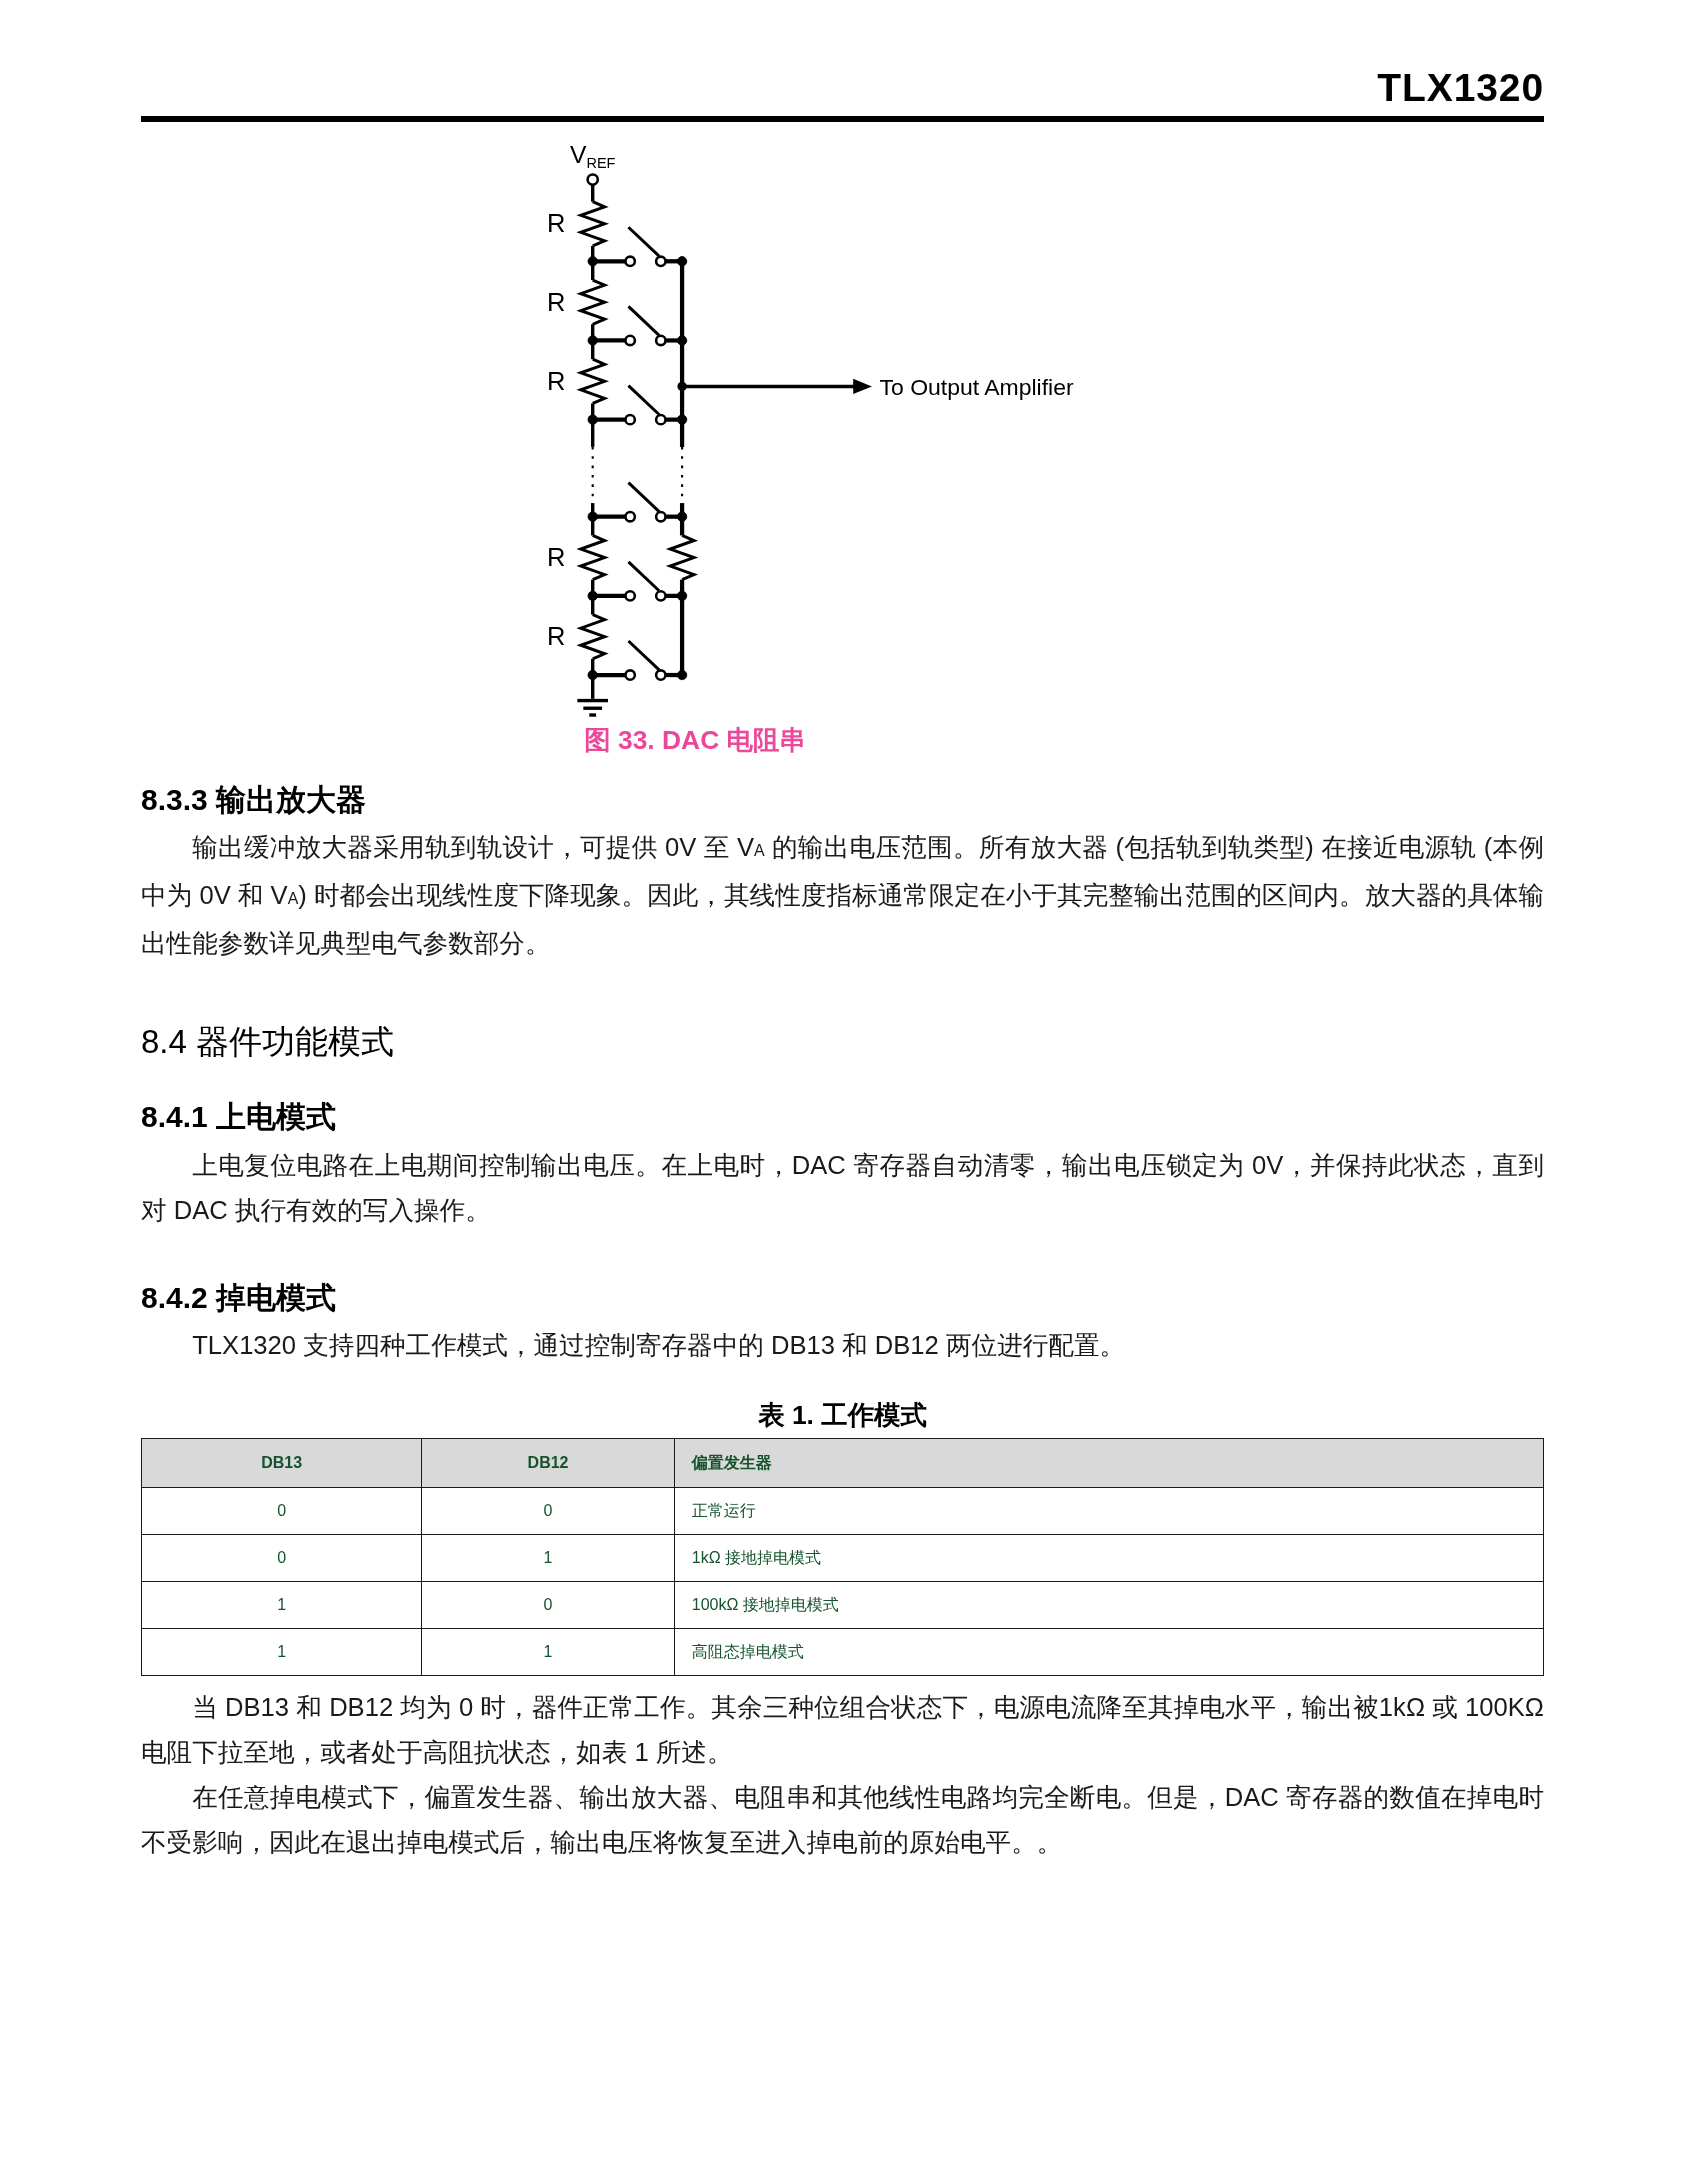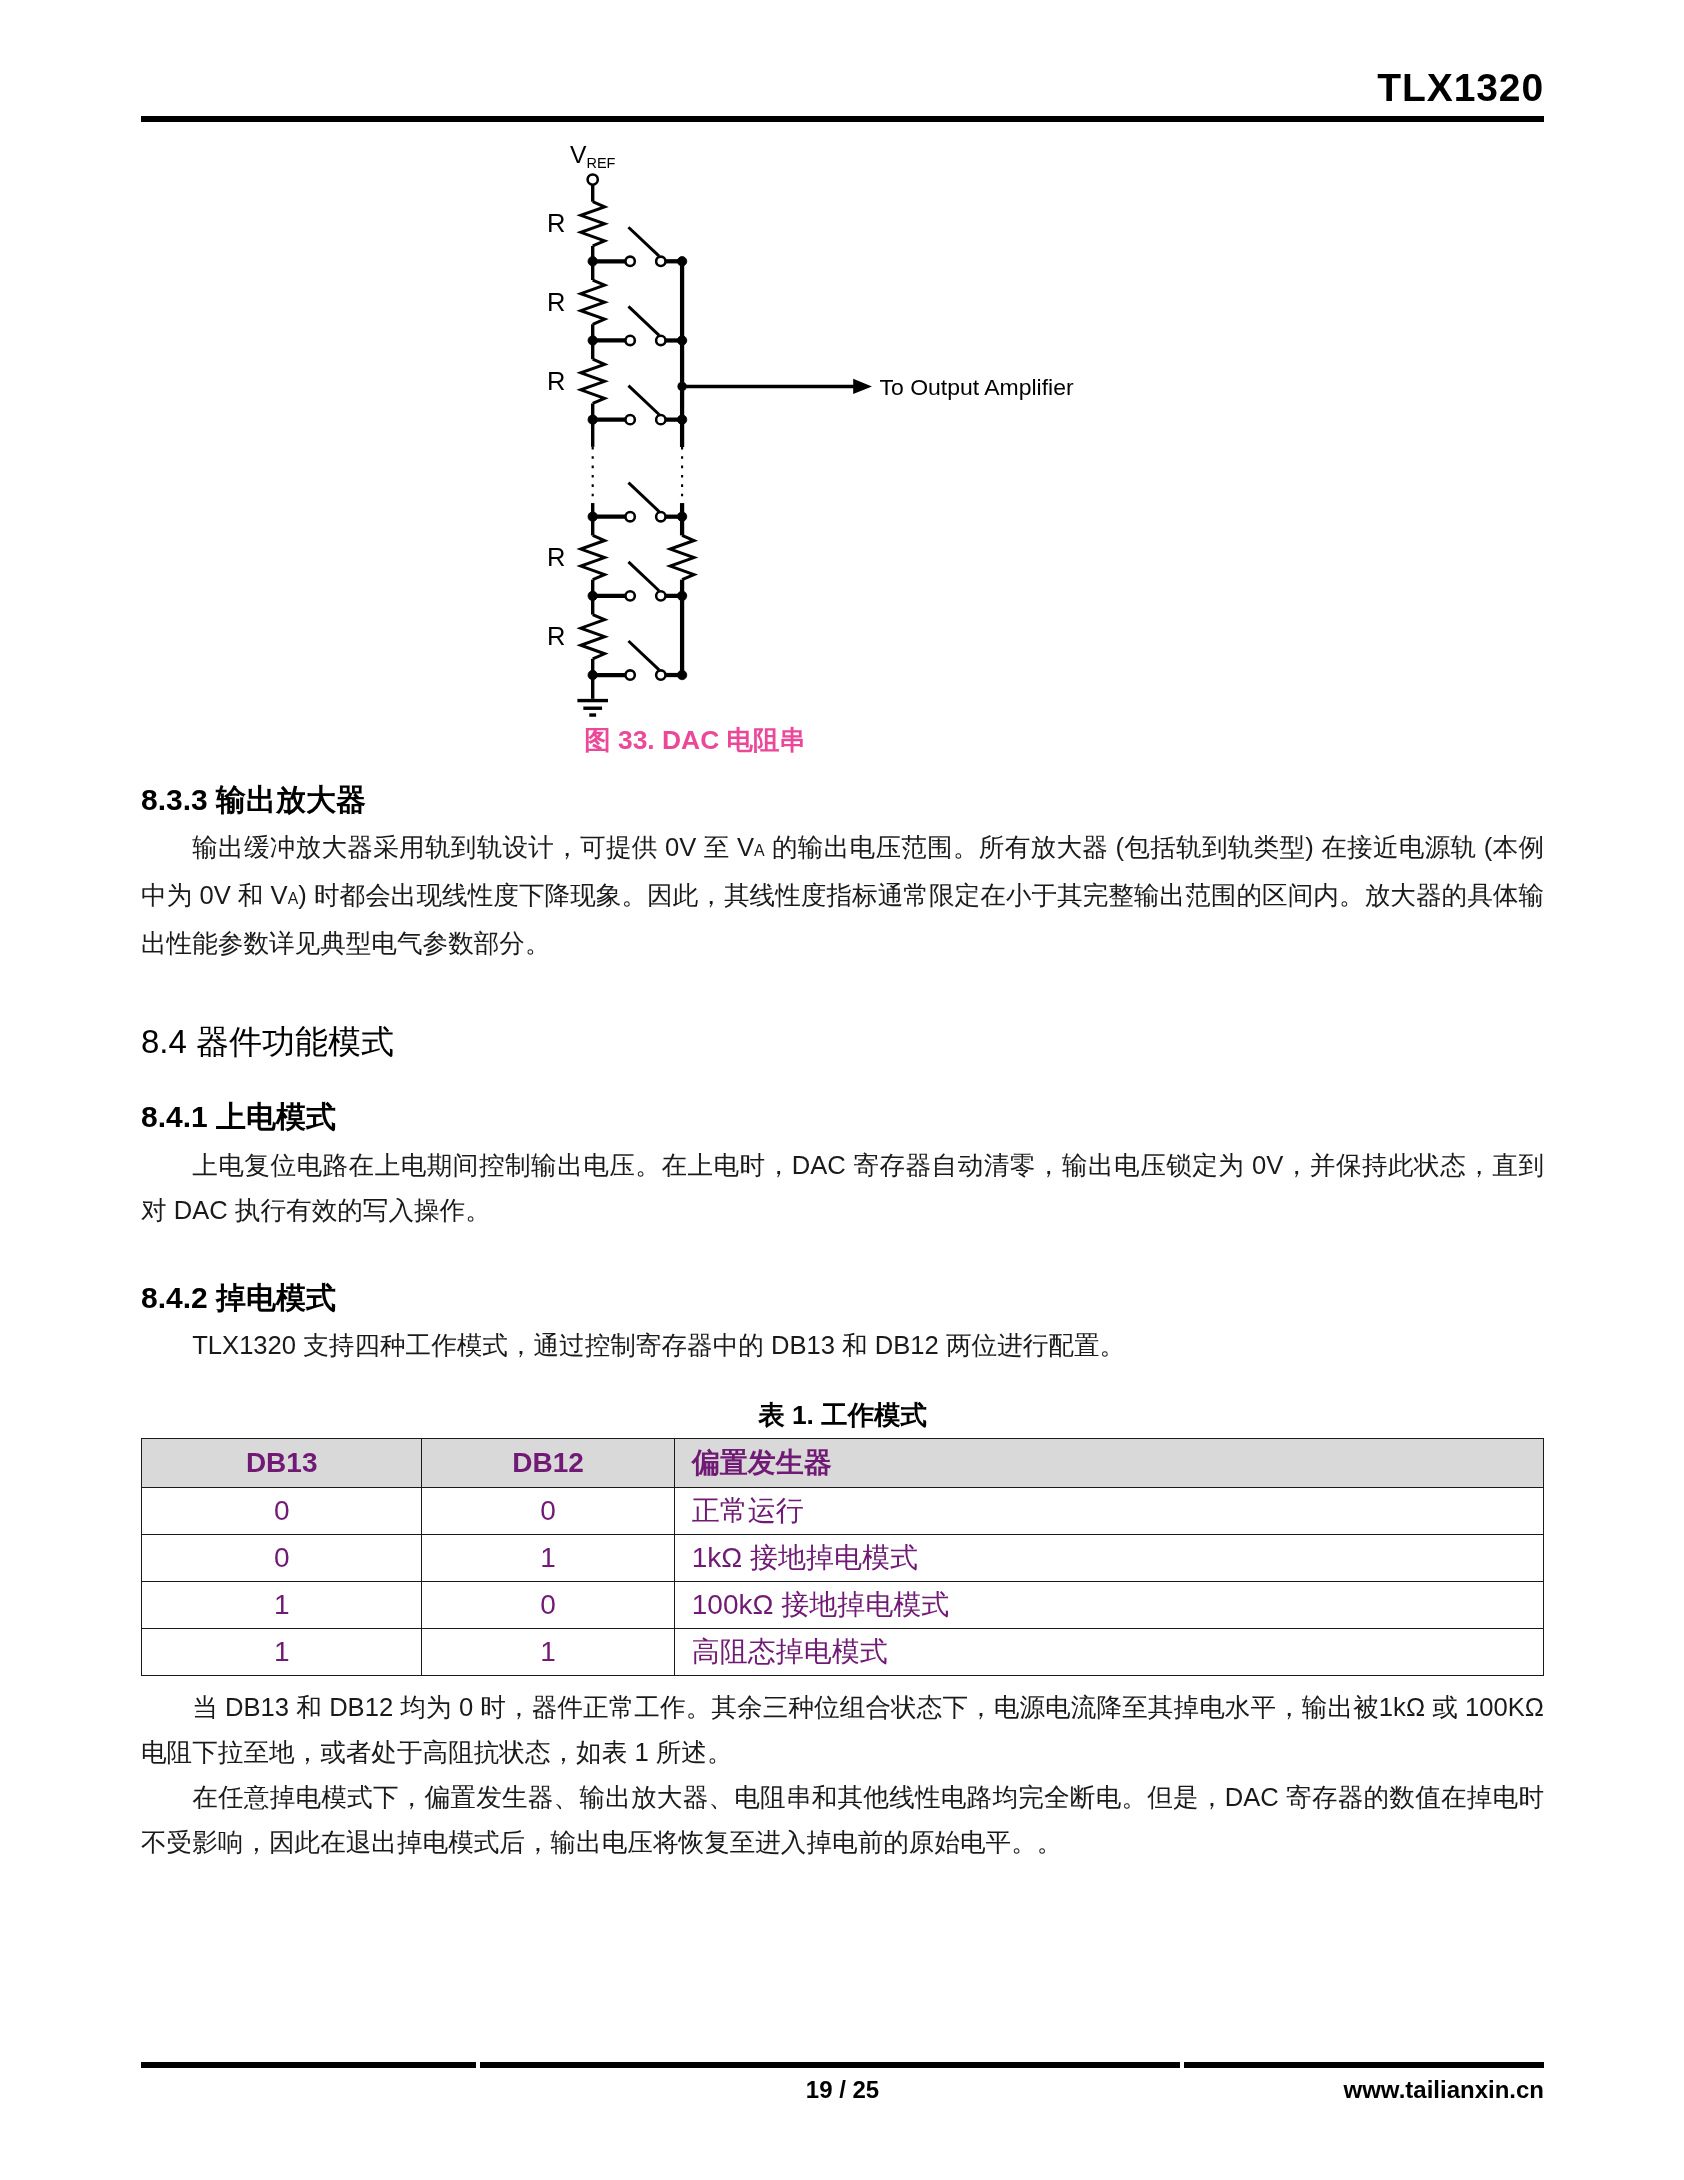--- a/index.html
+++ b/index.html
@@ -35,21 +35,21 @@
     margin:0; margin-top:8.5px; font-size:25.6px; line-height:45px;
     text-align:justify; text-indent:2em; color:#1a1a1a;
   }
   .body-p.flush { margin-top:0; }
   .run-sub { font-size:0.62em; }
   .run-over { text-decoration:overline; text-decoration-thickness:2.1px; }
 
   
   .tcap { margin:0; margin-top:32px; text-align:center; font-size:26.4px; line-height:31px; font-weight:bold; color:#000; }
   .optable { width:100%; margin-top:6.8px; border-collapse:collapse; table-layout:fixed; }
-  .optable th, .optable td { border:1.7px solid #1a1a1a; font-size:28px; color:#701a75; }
+  .optable th, .optable td { border:1.7px solid #1a1a1a; font-size:16px; color:#14532d; }
   .optable th { height:46px; background:#d9d9d9; font-weight:bold; text-align:center; }
   .optable td { height:44px; text-align:center; font-weight:normal; }
   .optable th.c2, .optable td.c2 { text-align:left; padding-left:17px; }
   .optable col.c0 { width:20%; } .optable col.c1 { width:18%; } .optable col.c2 { width:62%; }
 
   
   .footer { position:absolute; left:141px; right:141px; top:2062px; }
   .footer-rule { position:relative; height:6px; background:#000; }
   .footer-rule .gap { position:absolute; top:0; width:4.3px; height:6px; background:#fff; }
   .footer-row { position:relative; margin-top:7.7px; font-size:24px; font-weight:bold; color:#000; text-align:right; }
@@ -182,24 +182,14 @@
             <td class="c2">高阻态掉电模式</td>
           </tr>
         </tbody>
     </table>
 
     <p class="body-p"><span>当 DB13 和 DB12 均为 0 时，器件正常工作。其余三种位组合状态下，电源电流降至其掉电水平，输出被1kΩ 或 100KΩ 电阻下拉至地，或者处于高阻抗状态，如表 1 所述。</span></p>
     <p class="body-p flush"><span>在任意掉电模式下，偏置发生器、输出放大器、电阻串和其他线性电路均完全断电。但是，DAC 寄存器的数值在掉电时不受影响，因此在退出掉电模式后，输出电压将恢复至进入掉电前的原始电平。。</span></p>
 
   </div>
 
-  <div class="footer">
-    <div class="footer-rule">
-      <span class="gap" style="left:335px"></span>
-      <span class="gap" style="left:1039px"></span>
-    </div>
-    <div class="footer-row">
-      <span class="page-num">19 / 25</span>
-      <span class="site">www.tailianxin.cn</span>
-    </div>
-  </div>
 </div>
 
 
 </body></html>

